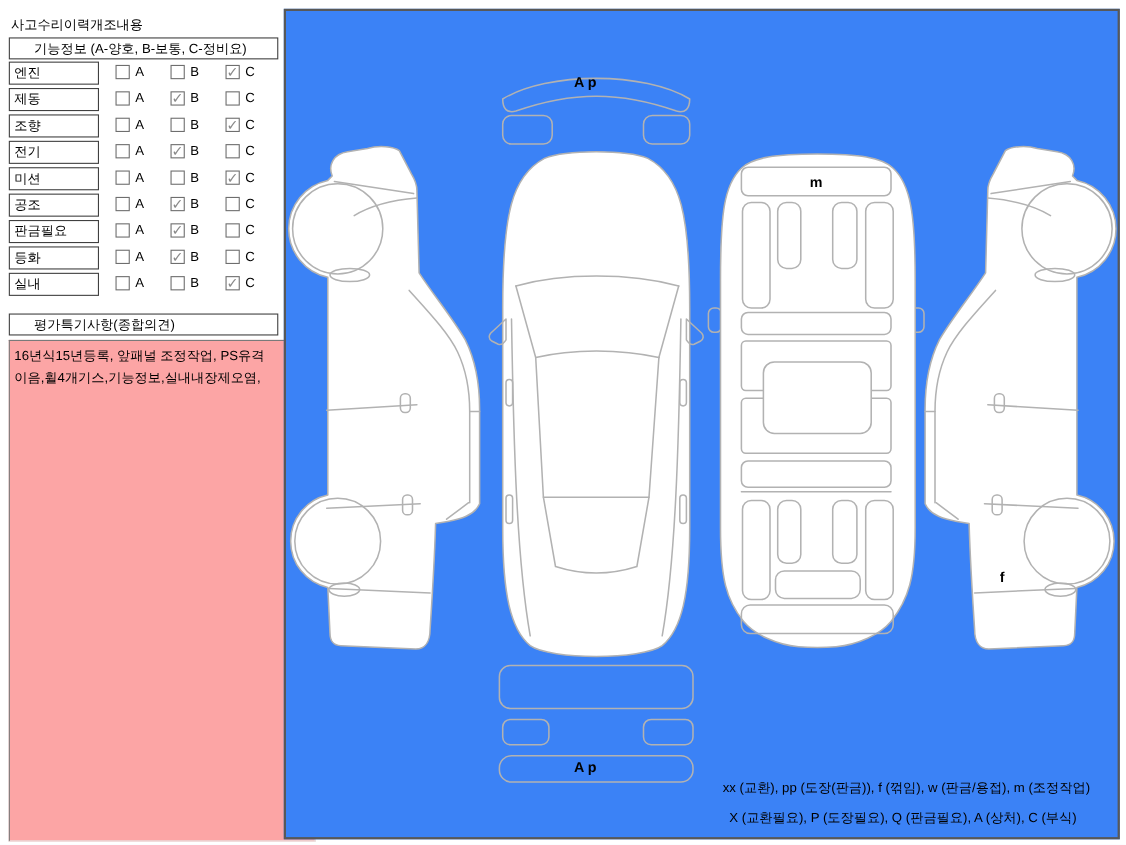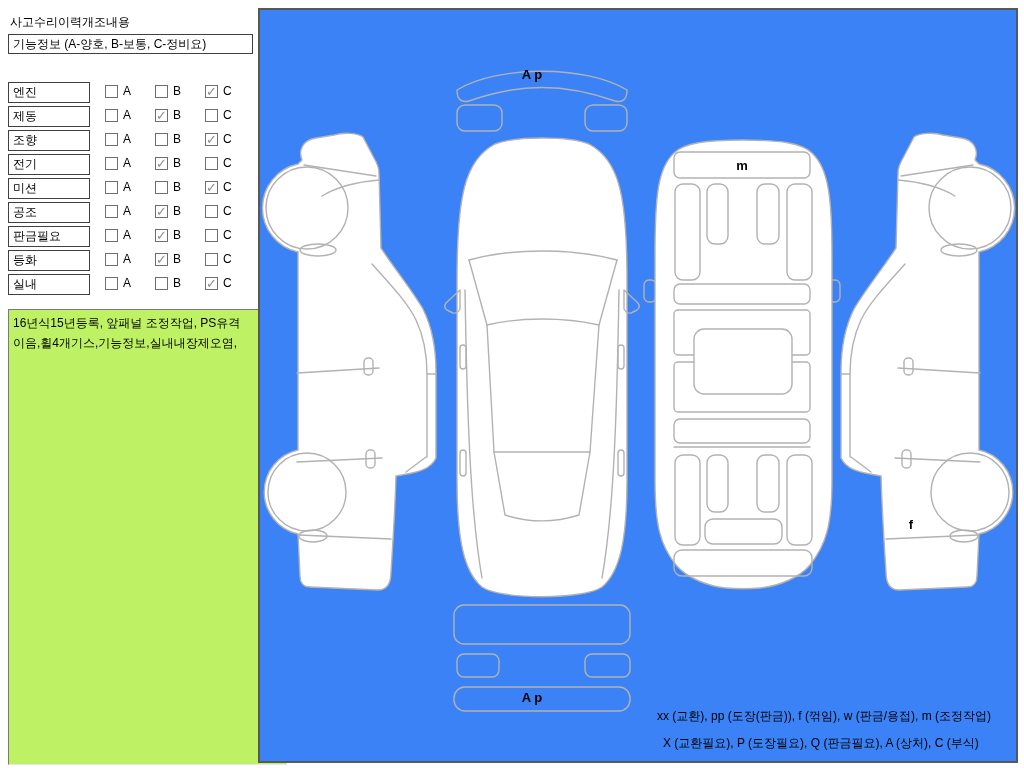--- a/index.html
+++ b/index.html
@@ -8,46 +8,46 @@
     position:relative; width:1024px; height:768px; background:#fff;
     font-family:"Liberation Sans","DejaVu Sans",sans-serif; color:#000;
     overflow:hidden;
   }
   
   .left-panel { position:absolute; left:8px; top:14px; width:245px; height:752px; }
   .page-title { position:absolute; left:2px; top:0; font-size:12px; white-space:nowrap; }
   .section-header {
     position:absolute; left:0; width:245px; height:20px;
     border:1px solid #404040; font-size:12px; line-height:18px;
-    padding-left:4px; white-space:nowrap; background:#fff;
+    padding-left:22px; white-space:nowrap; background:#fff;
   }
   .hdr-func { top:20px; }
   .hdr-eval { top:271px; }
-  .func-rows { position:absolute; left:0; top:41px; width:245px;margin-top:26px; }
+  .func-rows { position:absolute; left:0; top:41px; width:245px; }
   .func-row { position:relative; height:24px; }
   .row-label {
     position:absolute; left:0; top:1px; width:82px; height:21px;
     border:1px solid #404040; font-size:12px; line-height:19px; padding-left:4px;
     background:#fff; white-space:nowrap;
   }
   .cb-group { position:absolute; top:3px; display:flex; align-items:center; cursor:default; }
   .cb-a { left:97px; } .cb-b { left:147px; } .cb-c { left:197px; }
   .checkbox {
     position:relative; width:13px; height:13px; border:1px solid #6e6e6e;
     background:#fff; display:inline-block;
   }
   .checkbox.checked::after {
     content:"\2713"; position:absolute; left:0px; top:-2px;
     font-size:13px; font-weight:bold; color:var(--check-color,#8a8a8a); line-height:15px;
   }
   .cb-letter { font-size:12px; margin-left:5px; }
   .eval-box {
     position:absolute; left:0; top:295px; width:279px; height:456px;
     border:1px solid; border-color:#7a7a7a #e6e6e6 #e6e6e6 #7a7a7a;
-    background:#bef264; padding:3px 4px; font-size:12px; line-height:20px;
+    background:#fca5a5; padding:3px 4px; font-size:12px; line-height:20px;
   }
   .eval-box div { white-space:nowrap; }
   
   .diagram-panel {
     position:absolute; left:258px; top:8px; width:760px; height:755px;
     border:2px solid #585858; background:#3b82f6;
   }
   svg { display:block; }
   .art { stroke:var(--line-color,#b2b2b2); stroke-width:1.4; fill:none; stroke-linejoin:round; stroke-linecap:round; }
   .fillw { fill:#fff; }
@@ -200,20 +200,21 @@
     <label class="cb-group cb-b">
       <span class="checkbox"></span>
       <span class="cb-letter">B</span>
     </label>
     <label class="cb-group cb-c">
       <span class="checkbox checked"></span>
       <span class="cb-letter">C</span>
     </label>
   </div>
 </div>
+    <div class="section-header hdr-eval">평가특기사항(종합의견)</div>
     <div class="eval-box">
       <div>16년식15년등록, 앞패널 조정작업, PS유격</div>
       <div>이음,휠4개기스,기능정보,실내내장제오염,</div>
     </div>
   </div>
 
   <div class="diagram-panel">
     <svg width="756" height="751" viewBox="0 0 756 751">
 
       <g>

